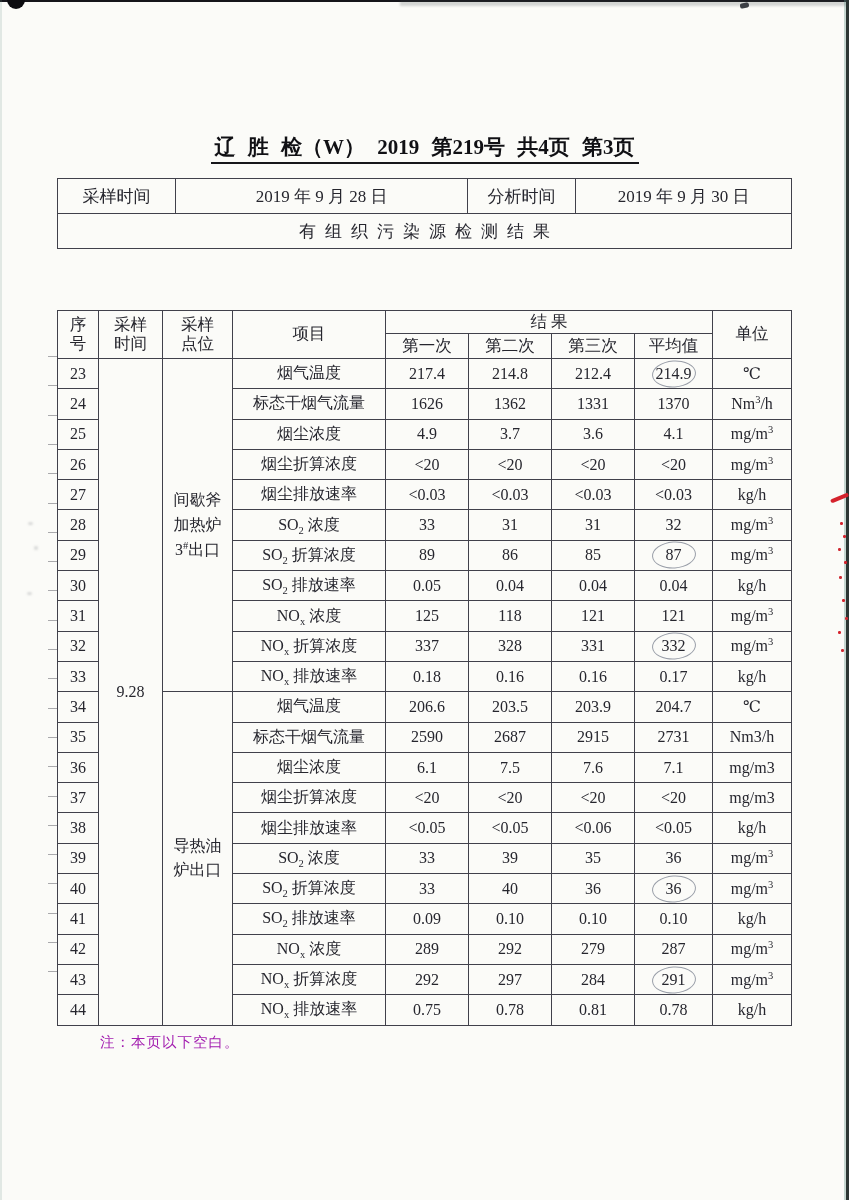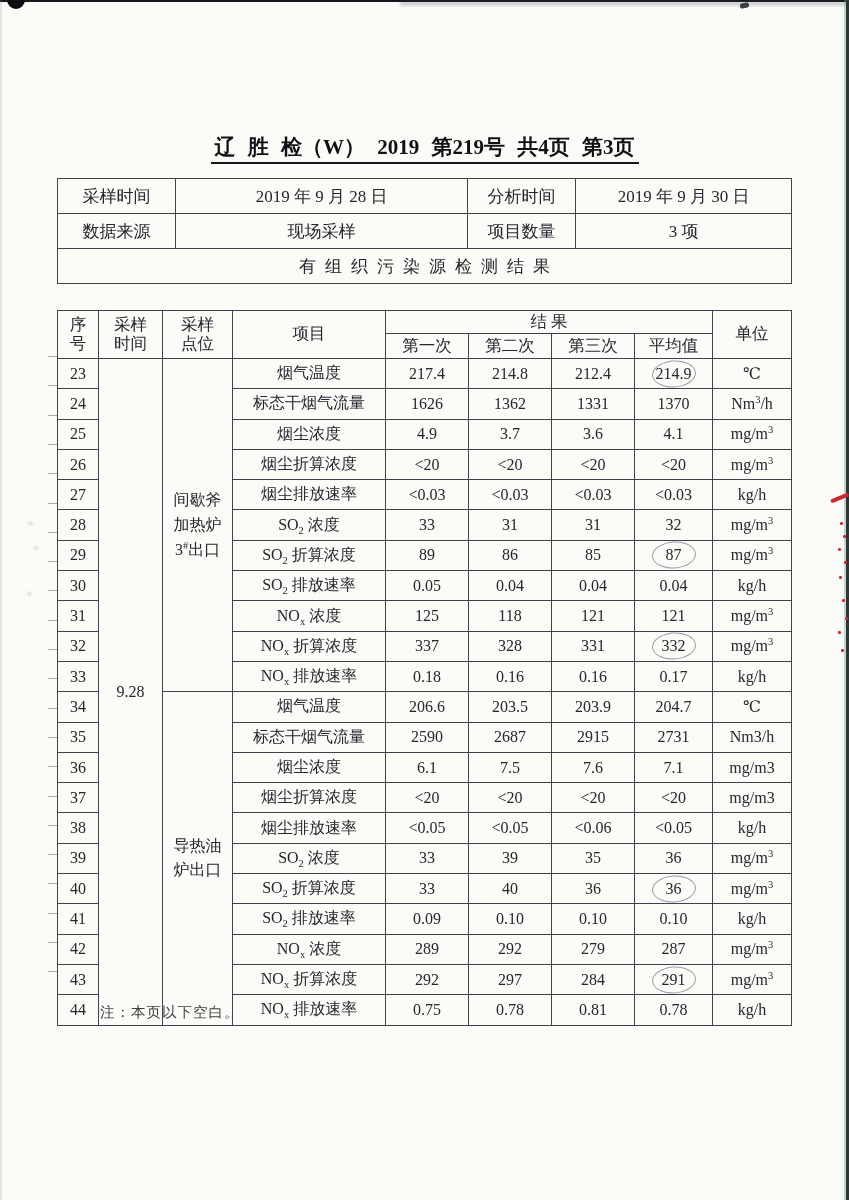--- a/index.html
+++ b/index.html
@@ -35,21 +35,21 @@
   .unit-cell{font-size:15.5px;}
   sub,sup{font-size:10.5px;line-height:0;}
   sup{vertical-align:super;}
   .circled{display:inline-block;position:relative;padding:0 14px;}
   .circled::after{
     content:"";position:absolute;left:50%;top:50%;
     width:42px;height:25px;border:1.6px solid #999ea8;border-radius:50%;
     transform:translate(-50%,-50%) rotate(-4deg);
   }
   .note{
-    position:absolute;top:1003px;left:100px;font-size:14.5px;letter-spacing:1px;color:#404040;text-align:center;
+    position:absolute;top:1033px;left:100px;font-size:14.5px;letter-spacing:1px;color:#a21caf;text-align:center;
   }
   
   .a{position:absolute;}
   .top-edge{top:0;left:0;width:849px;height:2px;background:#15151a;}
   .top-fuzz{top:0;left:400px;width:449px;height:6px;background:rgba(70,76,82,.22);filter:blur(1px);}
   .corner-blob{top:0;left:7px;width:18px;height:9px;background:#0c0c10;border-radius:0 0 9px 9px;}
   .top-mark{top:3px;left:740px;width:9px;height:5px;background:#3c3f45;border-radius:2px;transform:rotate(-12deg);}
   .right-edge{top:0;right:0;width:3px;height:1200px;background:#2c3634;}
   .right-tint{top:0;right:3px;width:2px;height:1200px;background:rgba(96,146,135,.35);}
   .left-tint{top:0;left:0;width:2px;height:1200px;background:rgba(110,150,140,.18);}
@@ -97,26 +97,20 @@
         <col style="width:292px">
         <col style="width:108px">
         <col style="width:216px">
       </colgroup>
     <tbody>
     <tr>
       <td>采样时间</td>
       <td>2019 年 9 月 28 日</td>
       <td>分析时间</td>
       <td>2019 年 9 月 30 日</td>
-    </tr>
-    <tr>
-      <td>数据来源</td>
-      <td>现场采样</td>
-      <td>项目数量</td>
-      <td>3 项</td>
     </tr>
     <tr>
       <td class="section-cell" colspan="4">有组织污染源检测结果</td>
     </tr>
   </tbody>
     </table>
 
   <table class="results-table">
     <colgroup>
       <col style="width:41px">

